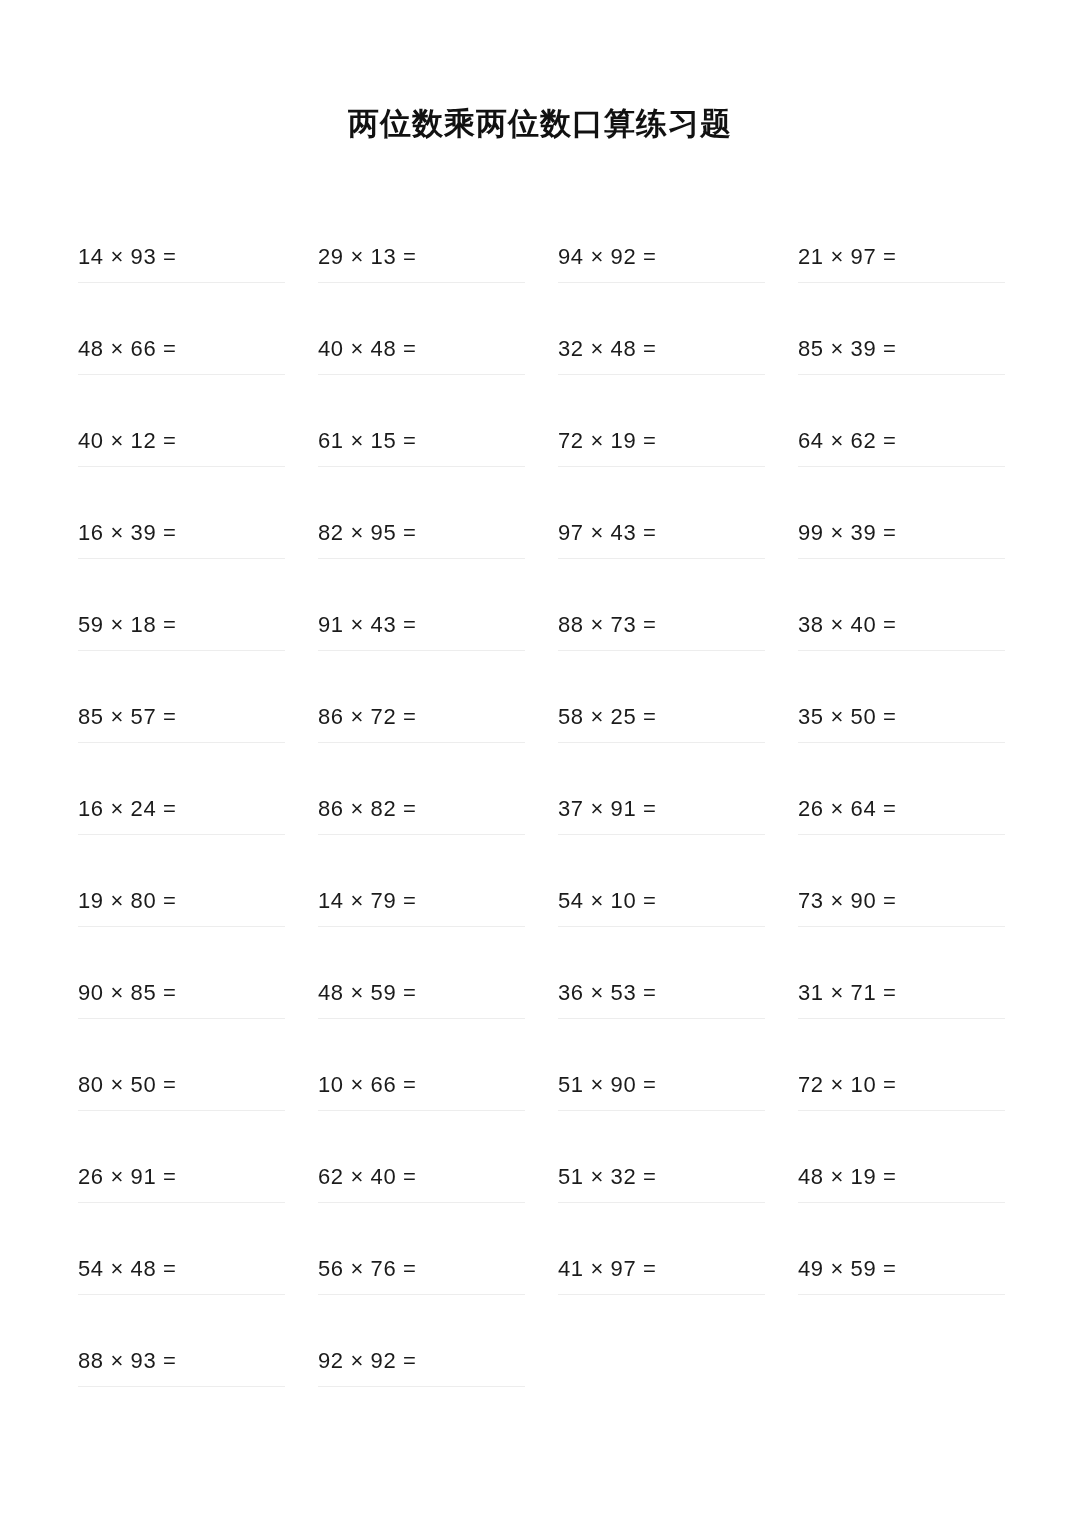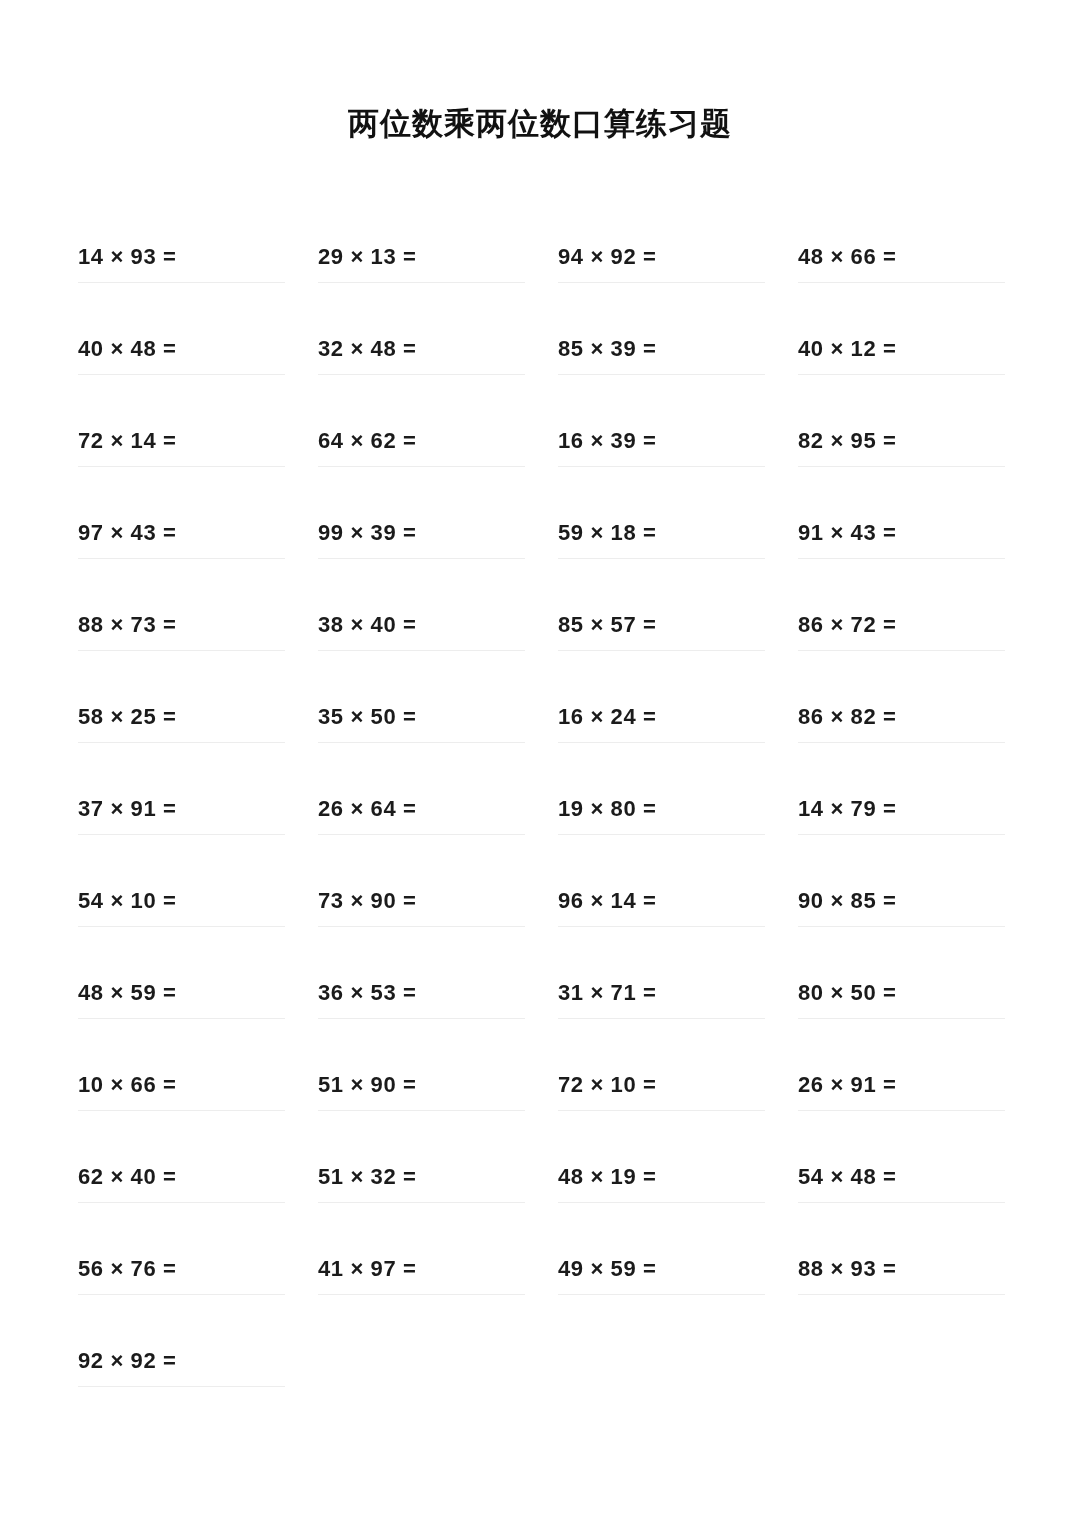--- a/index.html
+++ b/index.html
@@ -52,21 +52,21 @@
   .problem-cell {
     position: relative;
     height: 92px;
   }
 
   .problem-text {
     position: absolute;
     top: 16px;
     left: 0;
     font-size: 22px;
-    font-weight: bold;
+    font-weight: normal;
     color: #1b1b1b;
     letter-spacing: 0.6px;
     white-space: nowrap;
   }
 
   .answer-line {
     position: absolute;
     top: 54px;
     left: 0;
     width: 207px;
@@ -88,41 +88,49 @@
       </div>
       <div class="problem-cell">
         <div class="problem-text">29 × 13 =</div>
         <div class="answer-line"></div>
       </div>
       <div class="problem-cell">
         <div class="problem-text">94 × 92 =</div>
         <div class="answer-line"></div>
       </div>
       <div class="problem-cell">
+        <div class="problem-text">21 × 97 =</div>
+        <div class="answer-line"></div>
+      </div>
+      <div class="problem-cell">
         <div class="problem-text">48 × 66 =</div>
         <div class="answer-line"></div>
       </div>
       <div class="problem-cell">
         <div class="problem-text">40 × 48 =</div>
         <div class="answer-line"></div>
       </div>
       <div class="problem-cell">
         <div class="problem-text">32 × 48 =</div>
         <div class="answer-line"></div>
       </div>
       <div class="problem-cell">
         <div class="problem-text">85 × 39 =</div>
         <div class="answer-line"></div>
       </div>
       <div class="problem-cell">
         <div class="problem-text">40 × 12 =</div>
         <div class="answer-line"></div>
       </div>
       <div class="problem-cell">
-        <div class="problem-text">72 × 14 =</div>
+        <div class="problem-text">61 × 15 =</div>
+        <div class="answer-line"></div>
+      </div>
+      <div class="problem-cell">
+        <div class="problem-text">72 × 19 =</div>
         <div class="answer-line"></div>
       </div>
       <div class="problem-cell">
         <div class="problem-text">64 × 62 =</div>
         <div class="answer-line"></div>
       </div>
       <div class="problem-cell">
         <div class="problem-text">16 × 39 =</div>
         <div class="answer-line"></div>
       </div>
@@ -196,24 +204,20 @@
       </div>
       <div class="problem-cell">
         <div class="problem-text">54 × 10 =</div>
         <div class="answer-line"></div>
       </div>
       <div class="problem-cell">
         <div class="problem-text">73 × 90 =</div>
         <div class="answer-line"></div>
       </div>
       <div class="problem-cell">
-        <div class="problem-text">96 × 14 =</div>
-        <div class="answer-line"></div>
-      </div>
-      <div class="problem-cell">
         <div class="problem-text">90 × 85 =</div>
         <div class="answer-line"></div>
       </div>
       <div class="problem-cell">
         <div class="problem-text">48 × 59 =</div>
         <div class="answer-line"></div>
       </div>
       <div class="problem-cell">
         <div class="problem-text">36 × 53 =</div>
         <div class="answer-line"></div>

